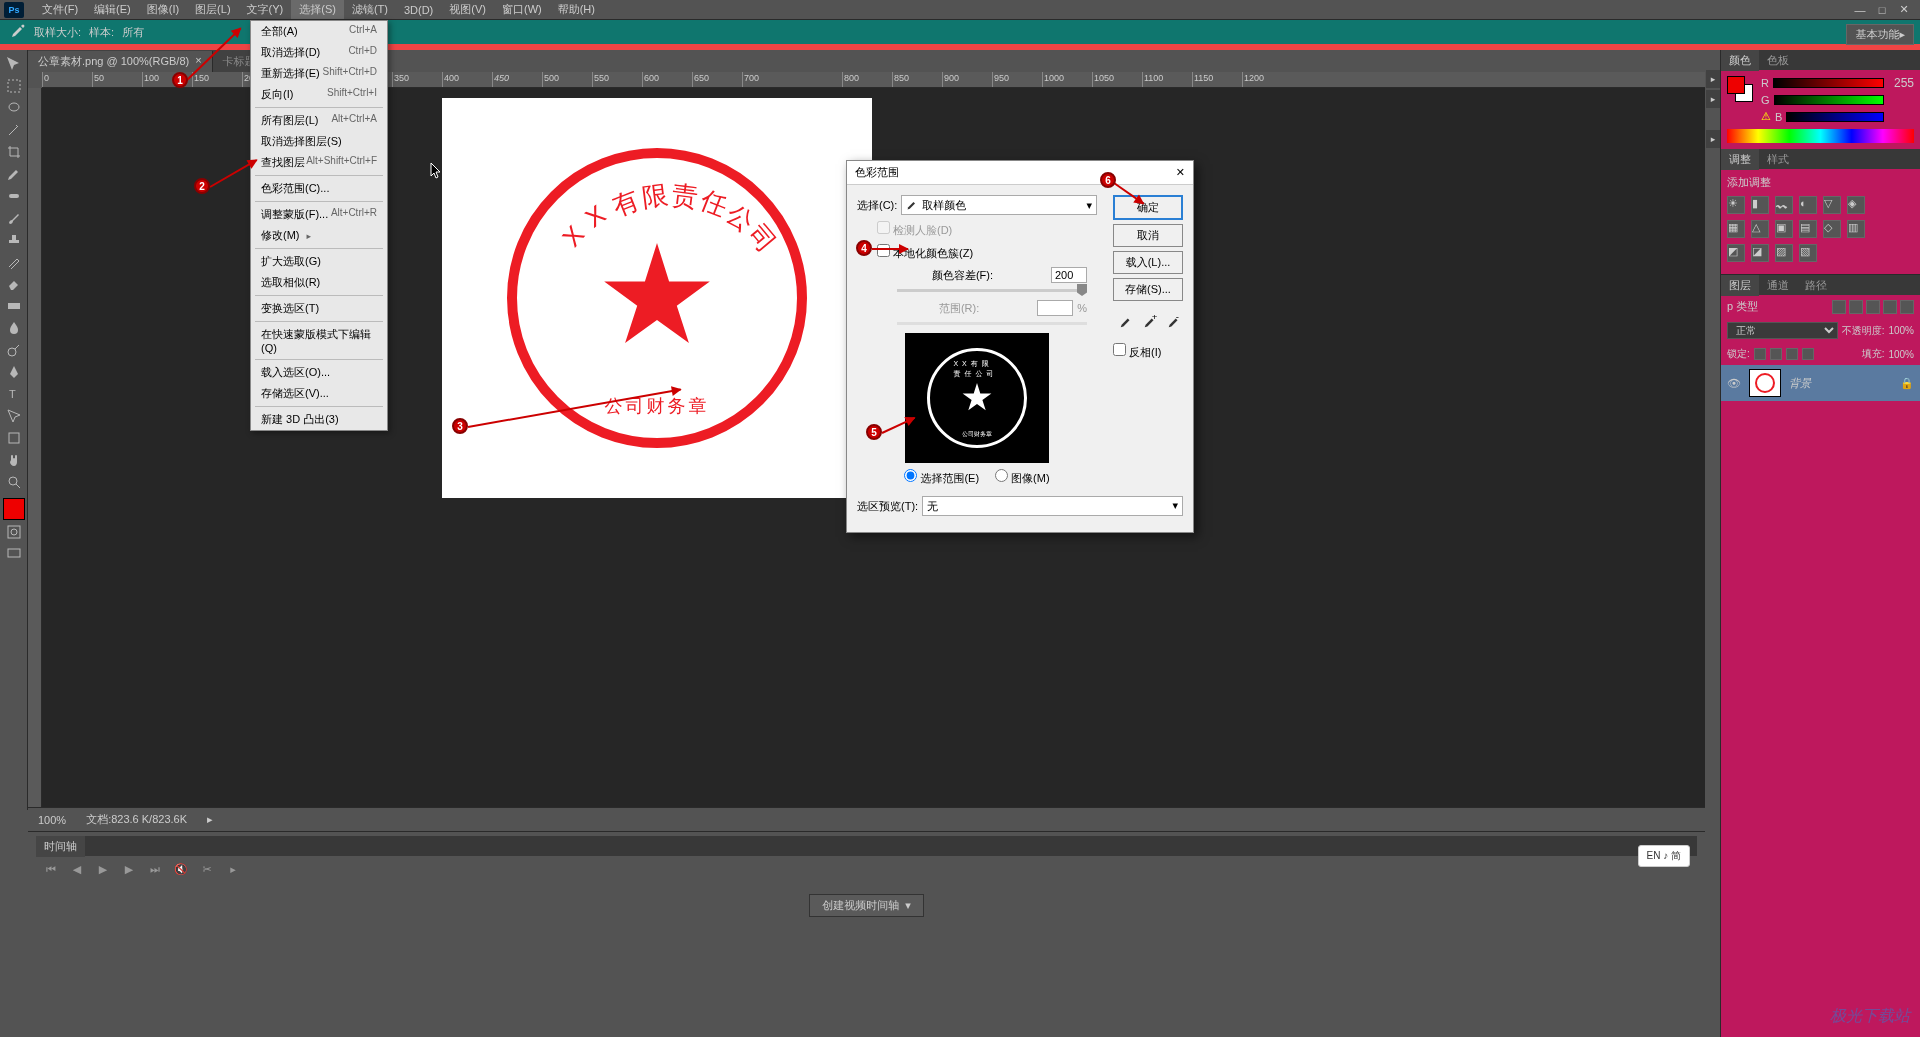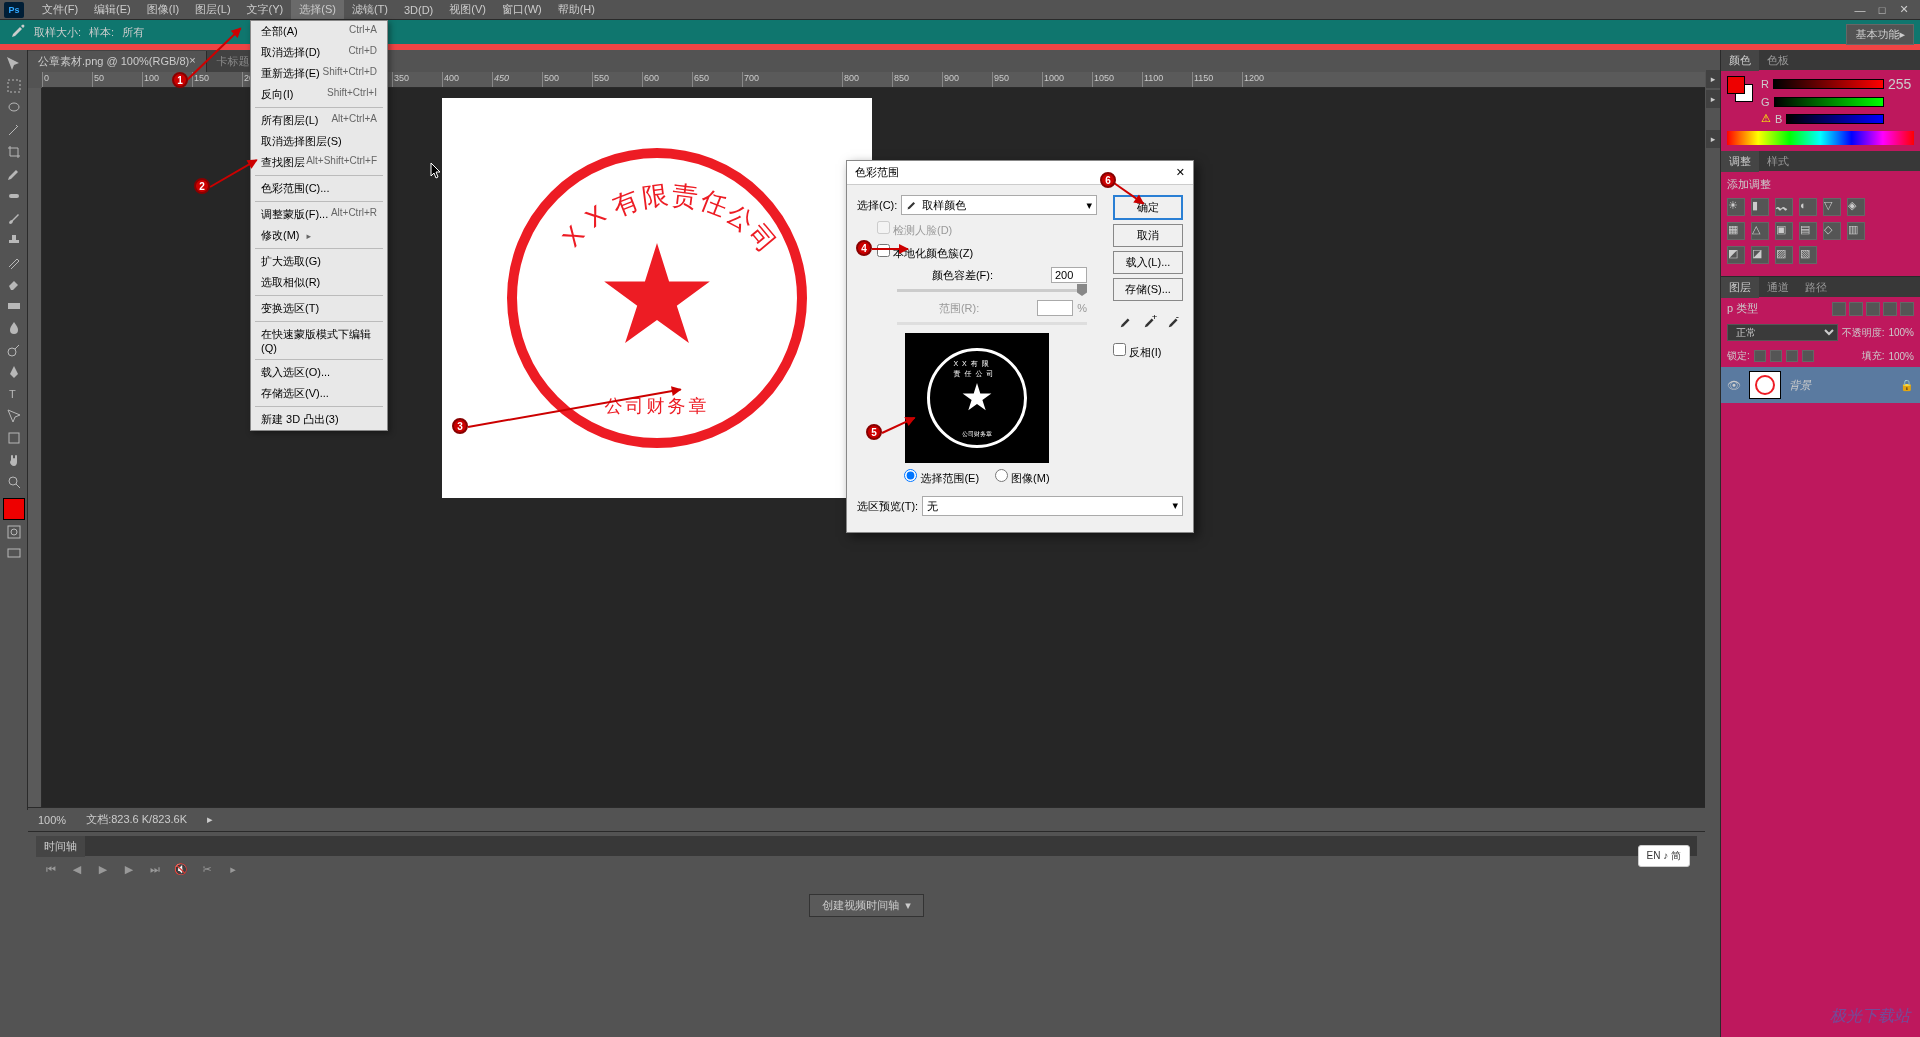--- a/index.html
+++ b/index.html
@@ -9,21 +9,21 @@
 .menu-item{padding:2px 8px;cursor:pointer}
 .menu-item.active{background:#6a6a6a}
 .win-controls{margin-left:auto;display:flex;gap:2px;padding-right:6px}
 .win-btn{width:20px;height:14px;display:flex;align-items:center;justify-content:center;cursor:pointer}
 .optbar{height:30px;background:#0f766e;display:flex;align-items:center;padding:0 10px;border-bottom:6px solid #ef4444;gap:8px}
 .toolbar-left{position:absolute;left:0;top:50px;width:28px;background:#535353;height:760px;display:flex;flex-direction:column;align-items:center;padding-top:4px;gap:2px;border-right:1px solid #2a2a2a}
 .tool{width:22px;height:20px;display:flex;align-items:center;justify-content:center;cursor:pointer;color:#b8b8b8}
 .tool svg{width:16px;height:16px;fill:#b8b8b8}
 .color-swatch{width:22px;height:22px;background:#e00;border:1px solid #000;margin-top:4px}
 .doc-tabs{position:absolute;left:28px;top:50px;height:22px;display:flex;align-items:center;background:#414141}
-.doc-tab{padding:3px 10px;background:#535353;border-right:1px solid #2a2a2a;display:flex;gap:0}
+.doc-tab{padding:3px 10px;background:#535353;border-right:1px solid #2a2a2a;display:flex;gap:6px}
 .doc-tab.inactive{background:#414141;color:#888}
 .ruler-h{position:absolute;left:42px;top:72px;right:215px;height:16px;background:#5a5a5a;border-bottom:1px solid #2a2a2a;overflow:hidden}
 .ruler-v{position:absolute;left:28px;top:88px;width:14px;bottom:230px;background:#5a5a5a;border-right:1px solid #2a2a2a}
 .ruler-h .tick{position:absolute;top:0;height:16px;width:1px;background:#888}
 .ruler-h .tick span{position:absolute;top:1px;left:2px;font-size:9px;color:#ccc}
 .canvas-area{position:absolute;left:42px;top:88px;right:215px;bottom:230px;background:#262626}
 .canvas{position:absolute;left:400px;top:10px;width:430px;height:400px;background:#fff}
 .stamp{position:absolute;left:50%;top:50%;transform:translate(-50%,-50%)}
 .stamp-circle{width:300px;height:300px;border:10px solid #ed1c24;border-radius:50%;display:flex;align-items:center;justify-content:center;position:relative}
 .star{width:110px;height:110px;background:#ed1c24;clip-path:polygon(50% 0%,61% 35%,98% 35%,68% 57%,79% 91%,50% 70%,21% 91%,32% 57%,2% 35%,39% 35%)}
@@ -52,21 +52,21 @@
 .eyedrop{width:18px;height:18px;display:flex;align-items:center;justify-content:center}
 .rpanel{position:absolute;right:0;top:50px;width:200px;bottom:0;background:#be185d;border-left:1px solid #2a2a2a}
 .panel-tabs{display:flex;background:#383838;height:20px;align-items:center}
 .ptab{padding:3px 8px;cursor:pointer;color:#999}
 .ptab.active{background:#454545;color:#ccc}
 .color-panel{padding:6px;position:relative}
 .rgb-row{display:flex;align-items:center;gap:4px;margin-bottom:4px}
 .rgb-slider{flex:1;height:10px;background:linear-gradient(to right,#000,#f00);border:1px solid #000}
 .rgb-slider.g{background:linear-gradient(to right,#000,#0f0)}
 .rgb-slider.b{background:linear-gradient(to right,#000,#00f)}
-.rgb-val{width:26px;text-align:left;font-size:14px}
+.rgb-val{width:26px;text-align:right;font-size:12px}
 .hue-bar{height:14px;background:linear-gradient(to right,red,yellow,lime,cyan,blue,magenta,red);margin-top:6px}
 .color-box{width:26px;height:26px;position:absolute;left:6px;top:6px}
 .color-box .fg{width:18px;height:18px;background:#e00;border:1px solid #000;position:absolute}
 .color-box .bg{width:18px;height:18px;background:#fff;border:1px solid #000;position:absolute;right:0;bottom:0}
 .adjust-panel{padding:6px}
 .adj-row{display:flex;gap:6px;margin-bottom:6px}
 .adj-icon{width:18px;height:18px;background:#555;border:1px solid #666}
 .layers-panel{border-top:1px solid #2a2a2a}
 .lp-row{display:flex;align-items:center;padding:4px 6px;gap:4px}
 .lp-select{background:#3a3a3a;border:1px solid #555;color:#ccc;padding:1px 4px;flex:1;font-size:10px}

